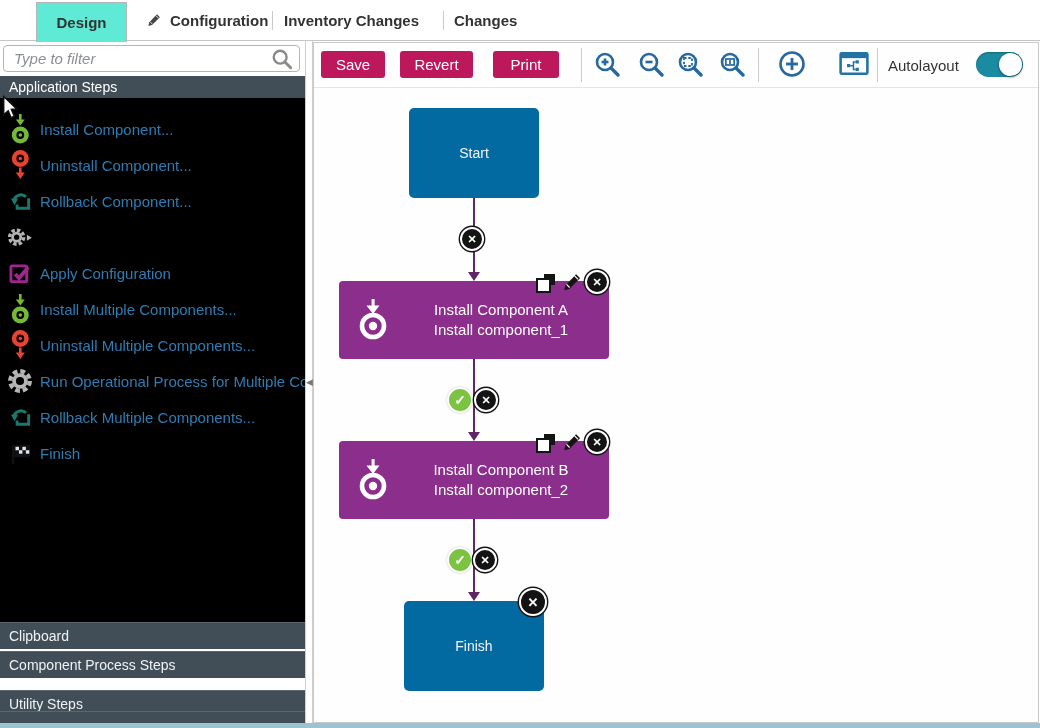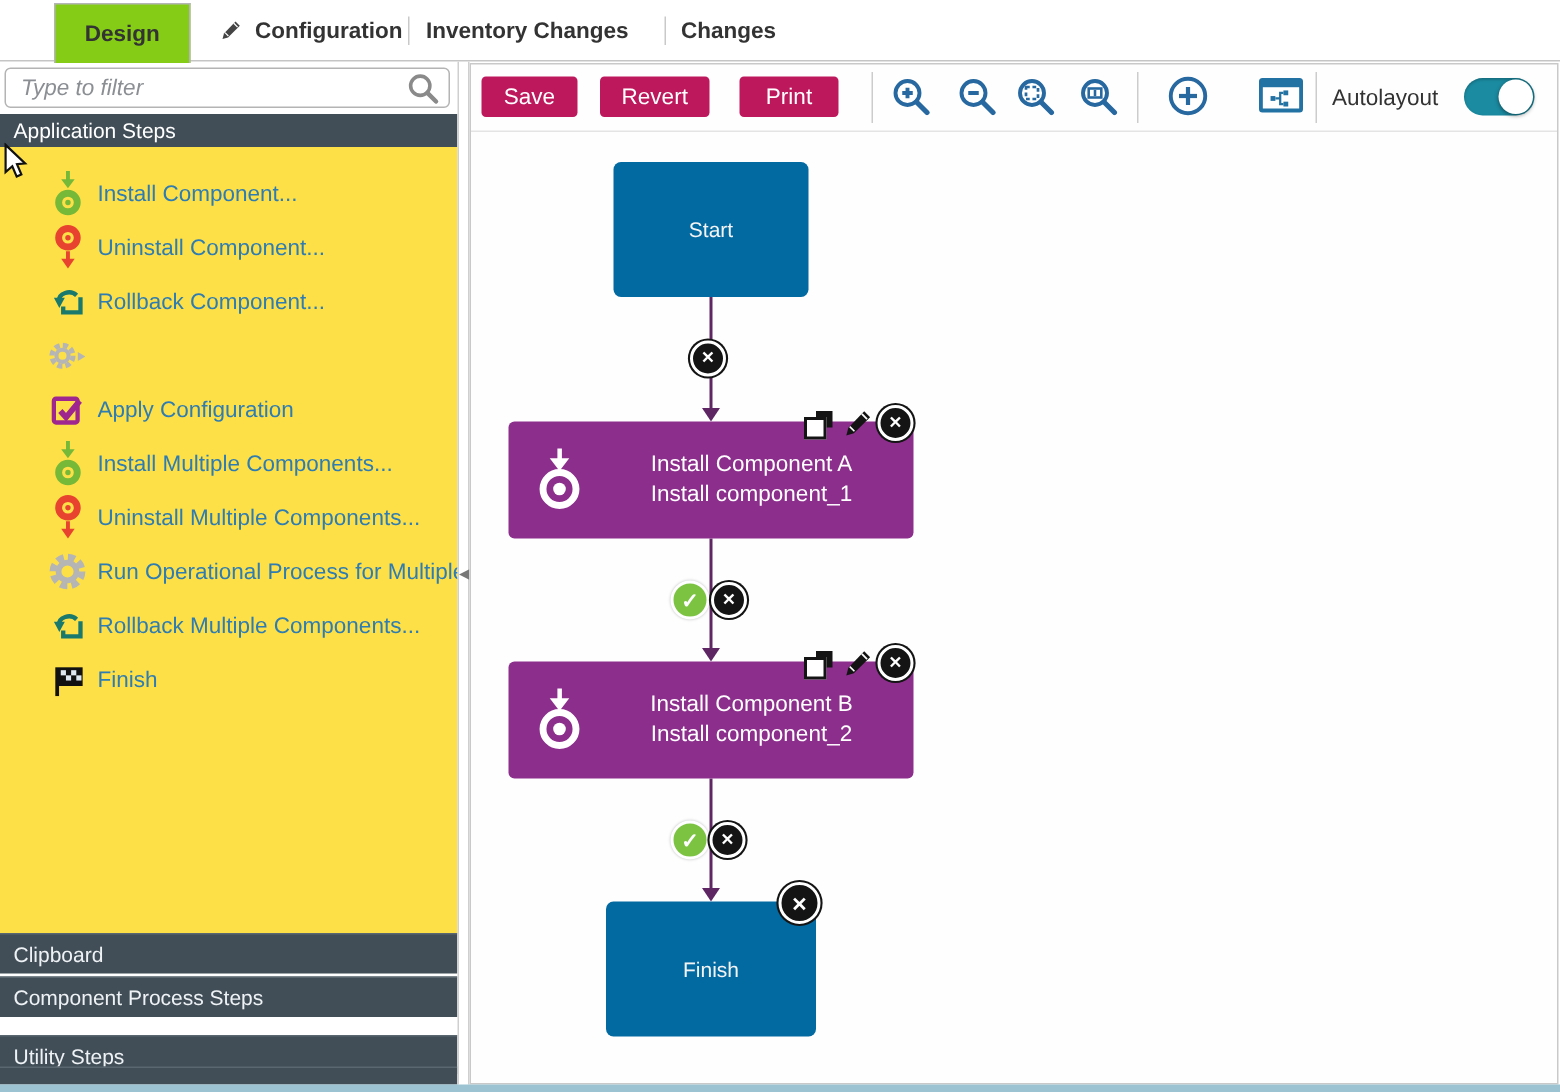--- a/index.html
+++ b/index.html
@@ -2,35 +2,35 @@
 <html><head>
 <meta charset="utf-8">
 <style>
   html,body{margin:0;padding:0;background:#fff;}
   body{font-family:"Liberation Sans", sans-serif; -webkit-font-smoothing:antialiased;}
   #app{position:relative;width:1040px;height:728px;overflow:hidden;background:#fff;}
 
   
   .tabbar{position:absolute;left:0;top:0;width:1040px;height:40px;background:#fff;border-bottom:1px solid #c5c5c5;z-index:5;}
   .tab{position:absolute;top:0;height:40px;display:flex;align-items:center;font-weight:bold;font-size:15px;color:#333;cursor:default;}
-  .tab-active{left:36px;width:89px;top:2px;height:39px;justify-content:center;background:#84cc16;border:1px solid #b5b5b5;border-bottom:none;z-index:6;}
+  .tab-active{left:36px;width:89px;top:2px;height:39px;justify-content:center;background:#5eead4;border:1px solid #b5b5b5;border-bottom:none;z-index:6;}
   .tab-config{left:146px;gap:8px;}
   .tab-inventory{left:284px;}
   .tab-changes{left:454px;}
   .tabsep{position:absolute;top:11px;width:1px;height:19px;background:#c9c9c9;}
   .pencil-tab{width:16px;height:16px;color:#444;}
 
   
   .sidebar{position:absolute;left:0;top:41px;width:305px;height:682px;background:#fff;}
   .filterbox{position:absolute;left:3px;top:4px;width:297px;height:27px;}
   .filterbox input{width:100%;height:100%;box-sizing:border-box;border:1px solid #b4b4b4;border-radius:4px;padding:0 34px 0 10px;font-size:15px;font-family:"Liberation Sans",sans-serif;color:#333;outline:none;}
   .filterbox input::placeholder{font-style:italic;color:#8b8f94;opacity:1;}
   .search-ic{position:absolute;right:7px;top:3px;width:22px;height:22px;color:#8a8a8a;}
   .side-header{position:absolute;left:0;top:35px;width:305px;height:22px;background:#414e57;color:#fff;font-size:14px;line-height:22px;padding-left:9px;box-sizing:border-box;}
-  .steps{position:absolute;left:0;top:57px;width:310px;height:524px;background:#fde047;padding-top:13px;box-sizing:border-box;overflow:hidden;padding-left:25px;}
+  .steps{position:absolute;left:0;top:57px;width:310px;height:524px;background:#000000;padding-top:13px;box-sizing:border-box;overflow:hidden;}
   .step-item{display:flex;align-items:center;height:36px;cursor:pointer;}
   .step-ic{width:40px;display:flex;justify-content:center;align-items:center;flex:none;}
   .step-lbl{font-size:15px;color:#2e7cb2;white-space:nowrap;overflow:hidden;}
   .accordion{position:absolute;left:0;width:305px;background:#414e57;color:#eef2f5;font-size:14px;line-height:26px;padding-left:9px;box-sizing:border-box;border-top:1px solid #5a6770;}
   .acc-1{top:581px;height:27px;}
   .acc-2{top:610px;height:27px;}
   .acc-3{top:649px;height:26px;}
   .acc-4{top:670px;height:12px;}
 
   

